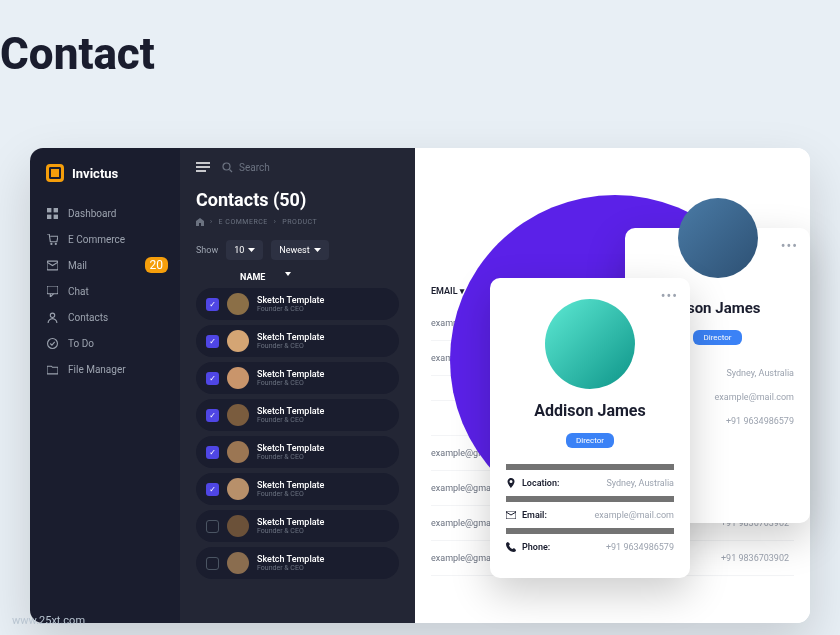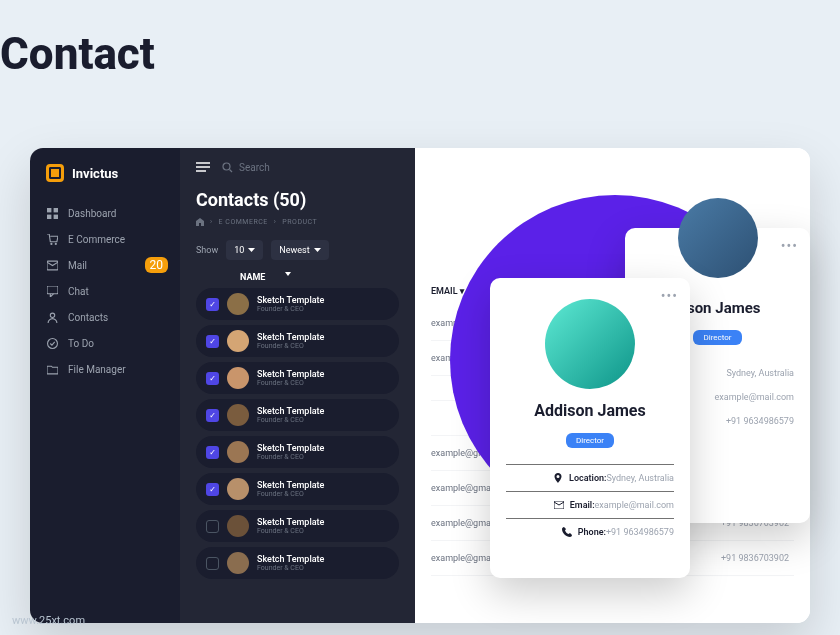--- a/index.html
+++ b/index.html
@@ -42,21 +42,21 @@
 .card{position:absolute;background:#fff;border-radius:10px;box-shadow:0 15px 40px rgba(0,0,0,.2);padding:16px}
 .card-back{top:228px;left:625px;width:185px;height:295px}
 .card-front{top:278px;left:490px;width:200px;height:300px}
 .card-dots{position:absolute;top:10px;right:12px;color:#9ca3af;font-size:14px;cursor:pointer;letter-spacing:1px}
 .card-avatar{width:90px;height:90px;border-radius:50%;margin:5px auto 12px;display:block;position:relative;overflow:hidden}
 .card-back .card-avatar{width:80px;height:80px;margin:0 auto 10px;position:absolute;top:-30px;left:50%;transform:translateX(-50%)}
 .card-name{text-align:center;font-size:16px;font-weight:700;color:#1a1d2e;margin-bottom:8px}
 .card-back .card-name{margin-top:55px;font-size:15px}
 .card-badge{background:#3b82f6;color:#fff;font-size:8px;padding:3px 10px;border-radius:6px;display:inline-block;margin:0 auto 16px}
 .badge-wrap{text-align:center}
-.info-row{display:flex;justify-content:flex-end;align-items:center;font-size:9px;padding:8px 0;border-top:1px solid #737373}
+.info-row{display:flex;justify-content:space-between;align-items:center;font-size:9px;padding:8px 0;border-top:6px solid #737373}
 .info-label{display:flex;align-items:center;gap:6px;font-weight:600;color:#1a1d2e}
 .info-val{color:#9ca3af}
 .card-back .info-row{border:none;padding:7px 0;justify-content:flex-end}
 .watermark{position:absolute;bottom:8px;left:12px;font-size:11px;color:#b8c4d0}
 svg{display:block}
 </style>
 </head>
 <body>
 
 <div class="hero-title">Contact</div>

